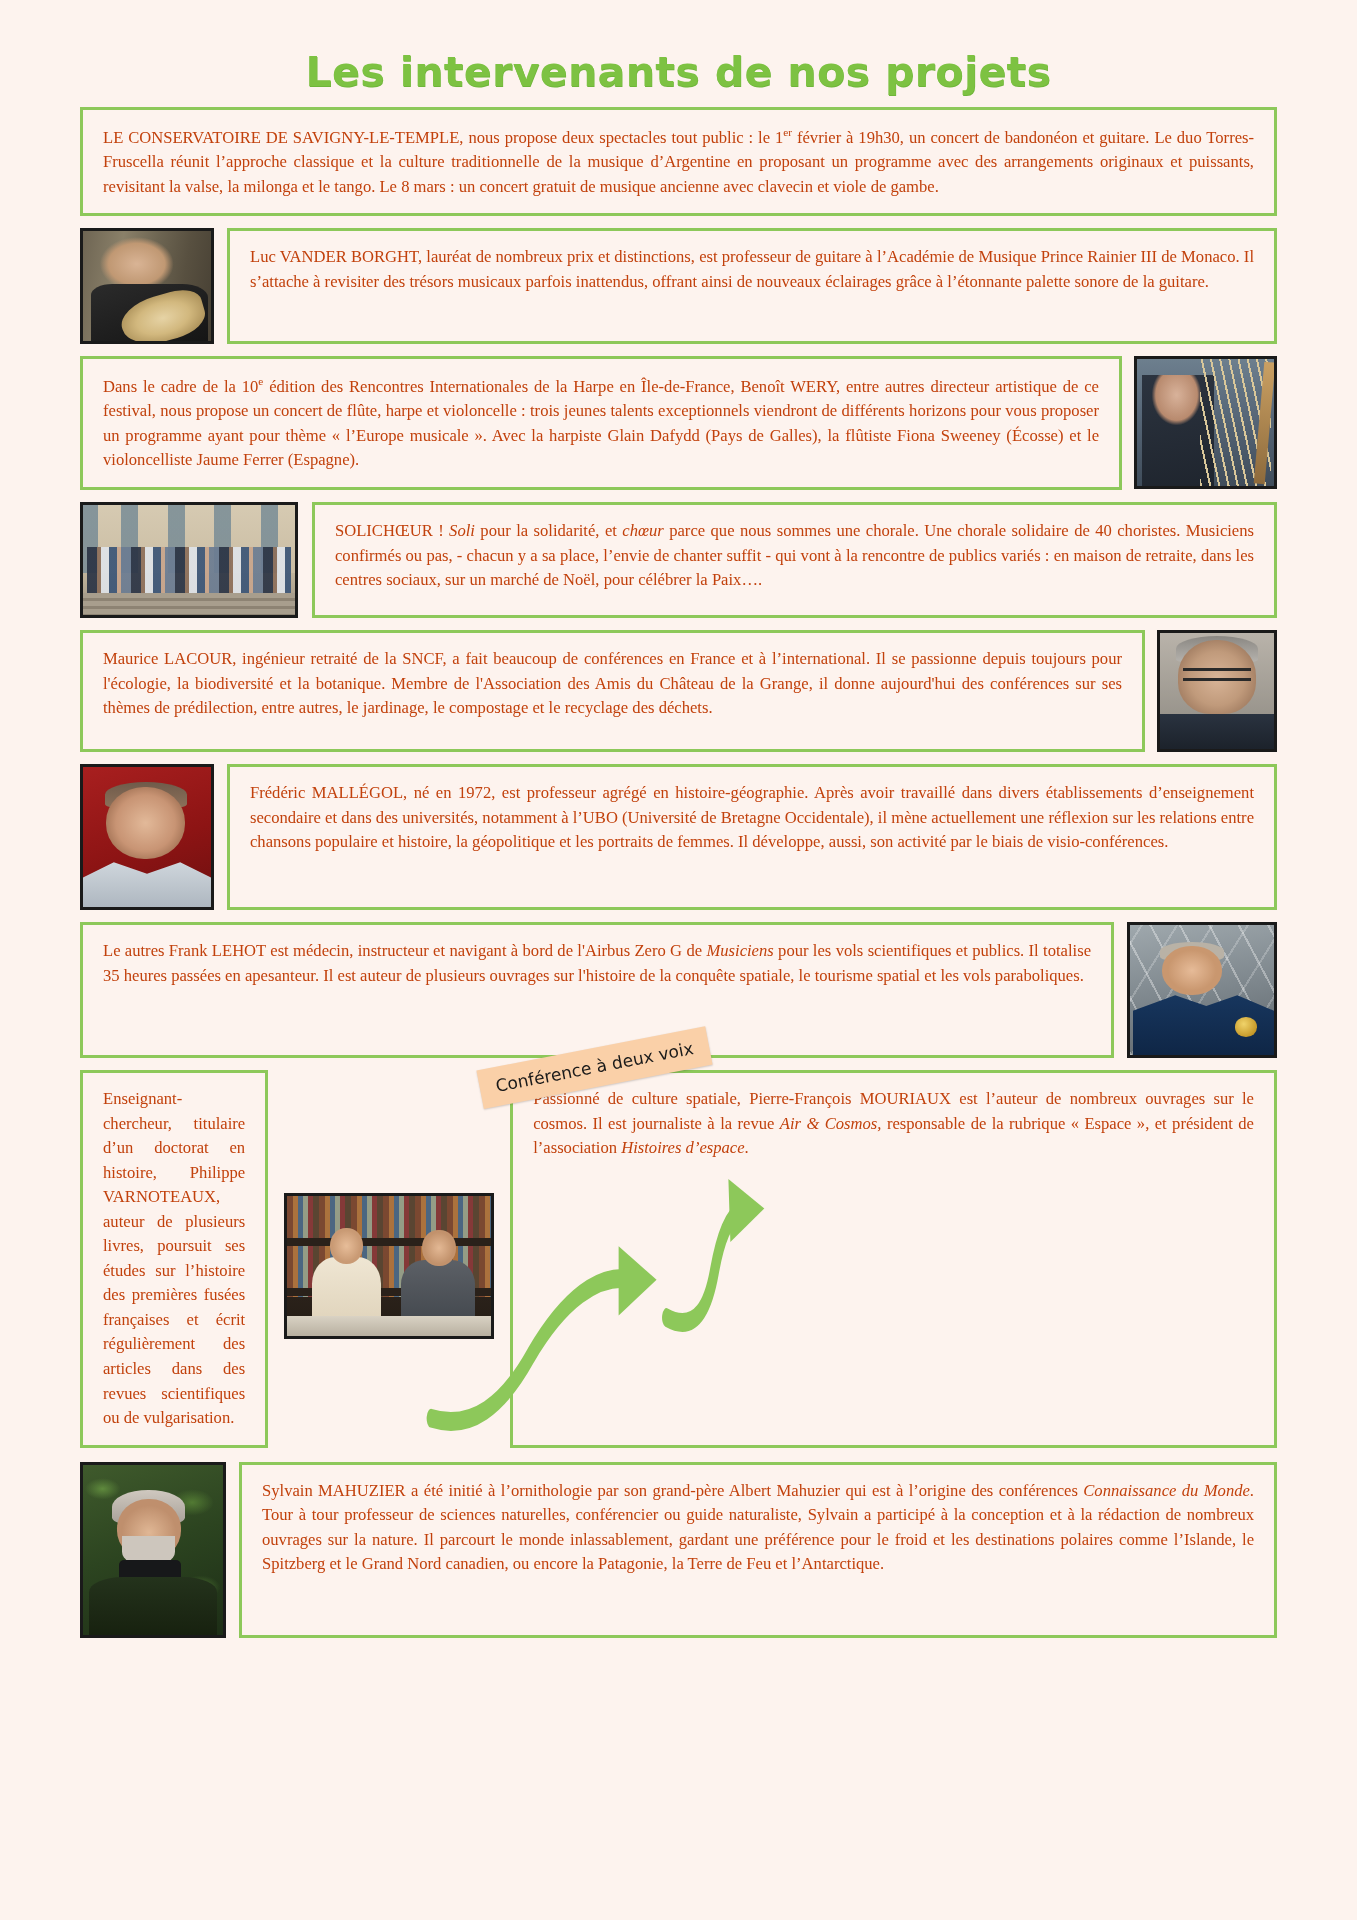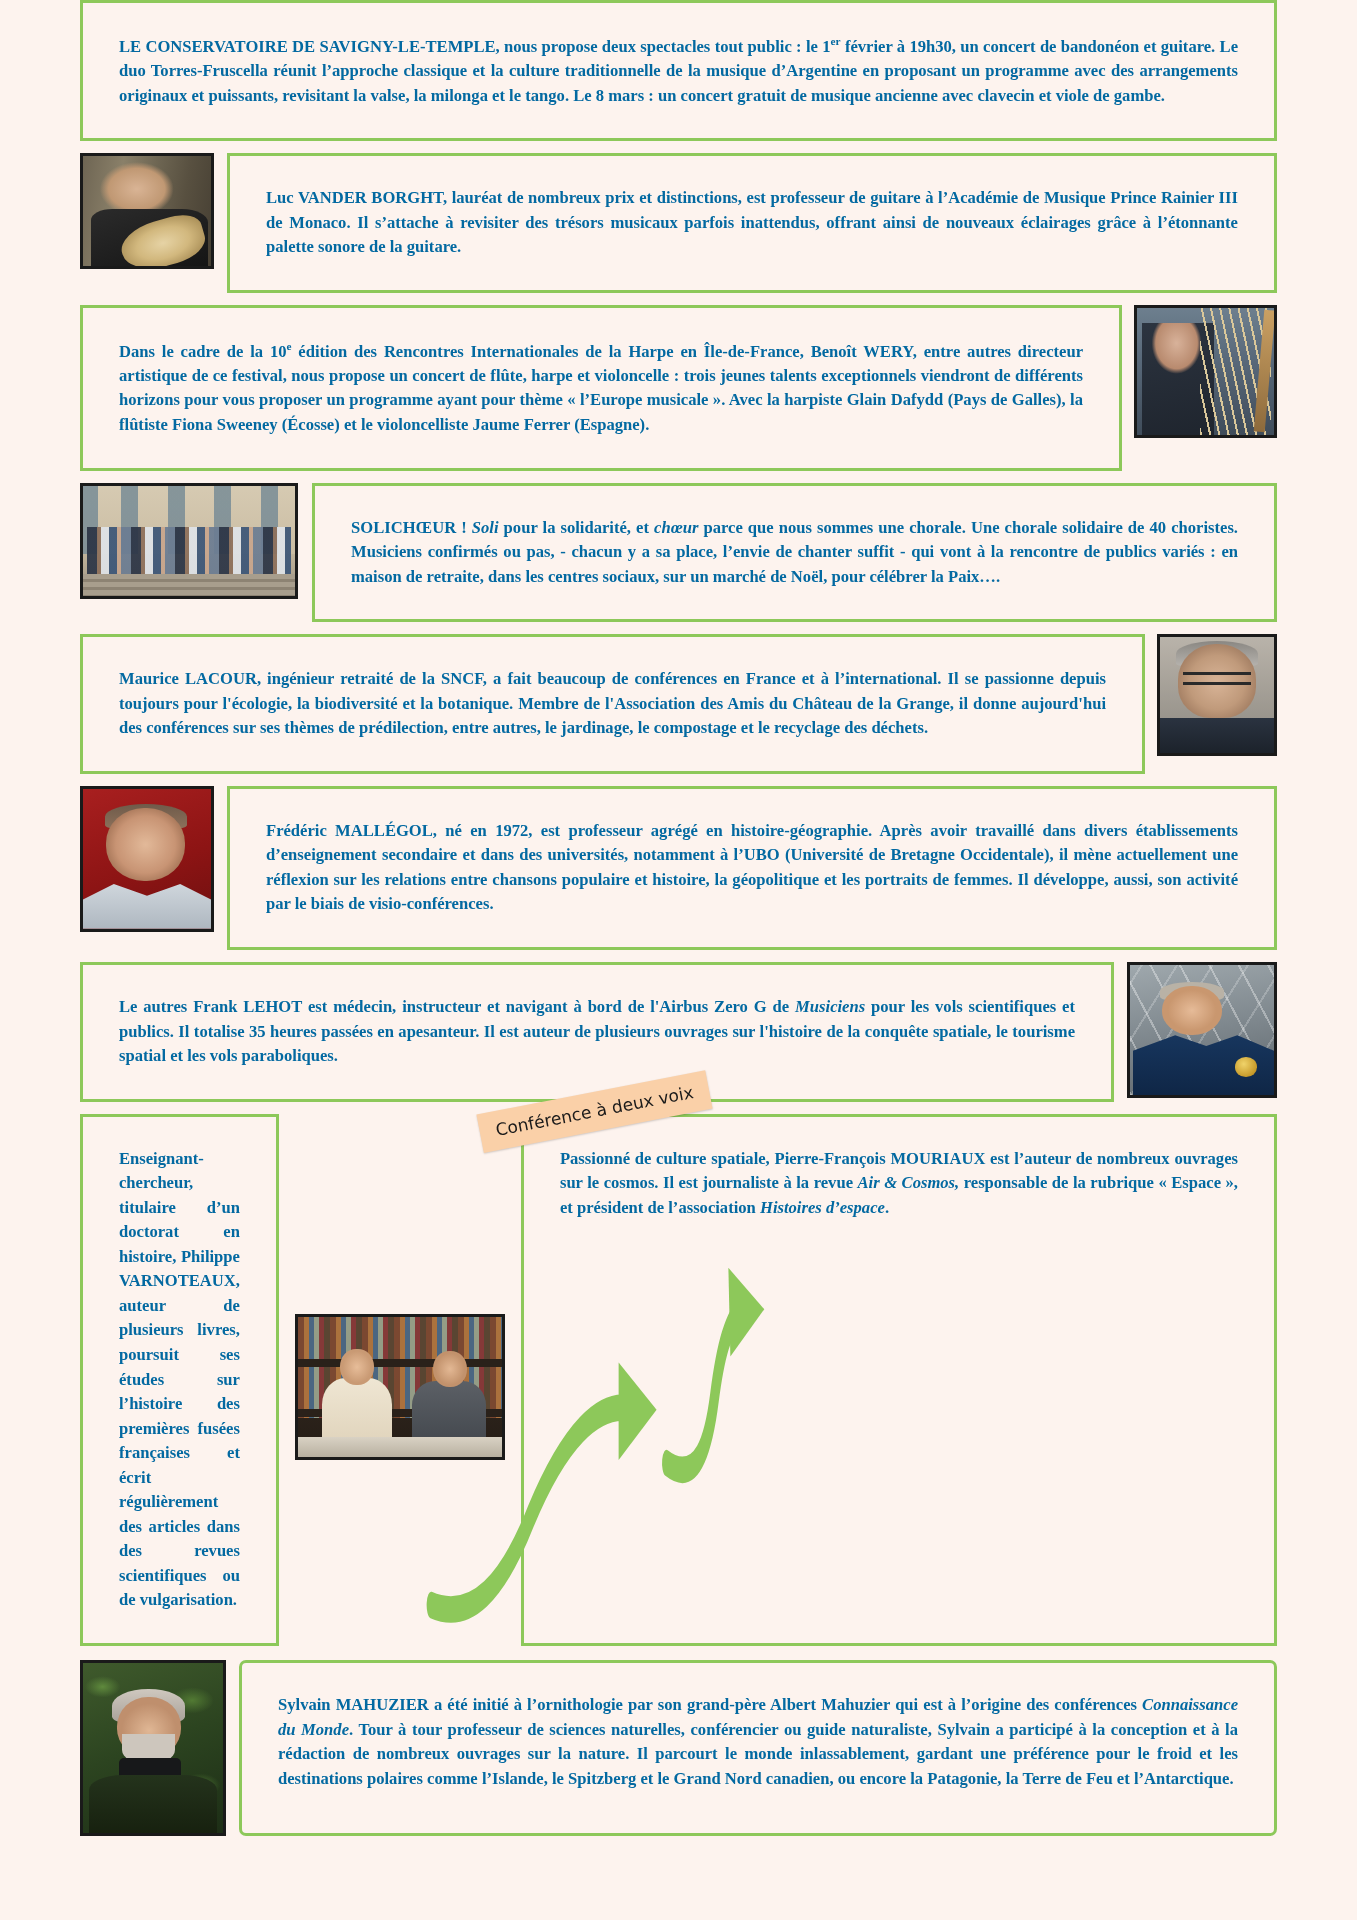--- a/index.html
+++ b/index.html
@@ -51,26 +51,26 @@
   .section-bar.second { margin-top: 13px; }
 
   
   .block {
     border: 3px solid #8dc85a;
     background: #fdf3ee;
     box-sizing: border-box;
     padding: 14px 20px 14px 20px;
   }
   .block p {
-    margin: 16px;
+    margin: 0;
     font-family: "Liberation Serif", serif;
-    font-weight: bold;
+    font-weight: normal;
     font-size: 16.6px;
     line-height: 1.48;
-    color: #0369a1;
+    color: #c2410c;
     text-align: justify;
   }
   .block i { font-style: italic; }
   .block sup { font-size: 0.68em; vertical-align: super; }
 
   
   .row {
     display: flex;
     align-items: flex-start;
     margin-bottom: 10px;
@@ -329,20 +329,21 @@
   }
 
   
   .r-text { flex: 1 1 auto; }
 </style>
 </head>
 <body>
 
 <div class="page">
 
+  <div class="main-title">Les intervenants de nos projets</div>
 
 
   <div class="block" style="margin-bottom:12px;">
     <p><span>LE CONSERVATOIRE DE SAVIGNY-LE-TEMPLE,</span><span> nous propose deux spectacles tout public : le 1</span><sup>er</sup><span> février à 19h30, un concert de bandonéon et guitare. Le duo Torres-Fruscella réunit l’approche classique et la culture traditionnelle de la musique d’Argentine en proposant un programme avec des arrangements originaux et puissants, revisitant la valse, la milonga et le tango. Le 8 mars : un concert gratuit de musique ancienne avec clavecin et viole de gambe.</span></p>
   </div>
 
   <div class="row gap-r">
     <div class="photo ph-guitar" style="width:134px;height:116px;margin-left:0;"></div>
     <div class="block r-text" style="margin-left:13px;align-self:stretch;">
       <p>Luc VANDER BORGHT, lauréat de nombreux prix et distinctions, est professeur de guitare à l’Académie de Musique Prince Rainier III de Monaco. Il s’attache à revisiter des trésors musicaux parfois inattendus, offrant ainsi de nouveaux éclairages grâce à l’étonnante palette sonore de la guitare.</p>
@@ -437,18 +438,18 @@
 
   <div class="row">
     <div class="photo ph-mahuzier" style="width:146px;height:176px;margin-left:0;">
       <div class="leaves"></div>
       <div class="hair"></div>
       <div class="head"></div>
       <div class="beard"></div>
       <div class="binos"></div>
       <div class="torso"></div>
     </div>
-    <div class="block r-text" style="margin-left:13px;align-self:stretch;border-radius:7px;">
+    <div class="block r-text" style="margin-left:13px;align-self:stretch;">
       <p><span>Sylvain MAHUZIER a été initié à l’ornithologie par son grand-père Albert Mahuzier qui est à l’origine des conférences </span><i>Connaissance du Monde</i><span>. Tour à tour professeur de sciences naturelles, conférencier ou guide naturaliste, Sylvain a participé à la conception et à la rédaction de nombreux ouvrages sur la nature. Il parcourt le monde inlassablement, gardant une préférence pour le froid et les destinations polaires comme l’Islande, le Spitzberg et le Grand Nord canadien, ou encore la Patagonie, la Terre de Feu et l’Antarctique.</span></p>
     </div>
   </div>
 
 </div>
 
 </body></html>

